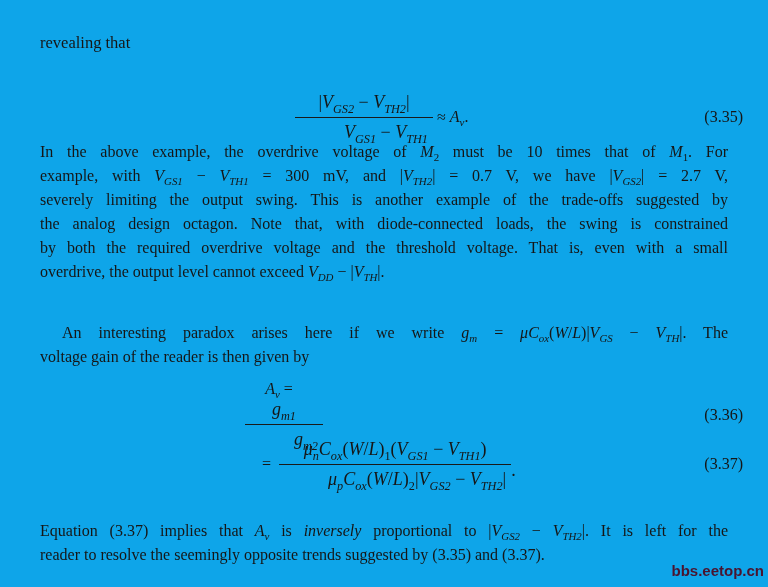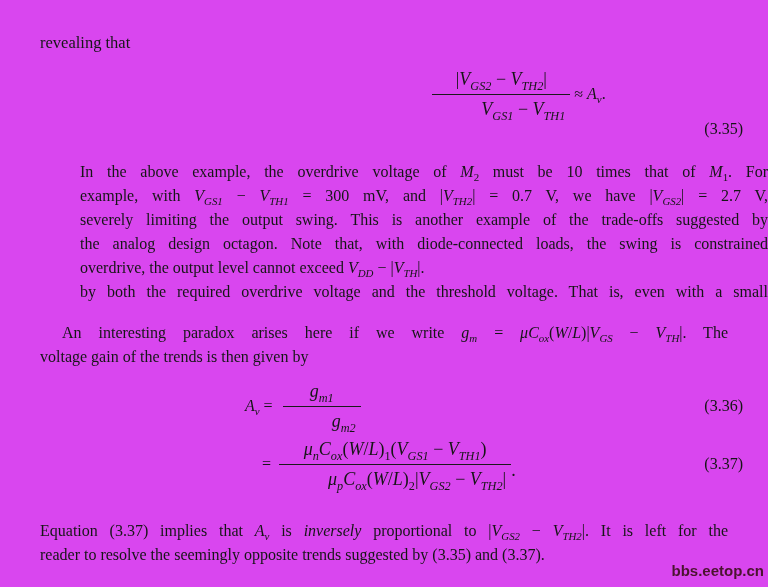--- a/index.html
+++ b/index.html
@@ -13,78 +13,78 @@
   }
   .it{font-style:italic;}
   sub{font-size:68%;line-height:0;}
 
   .intro{position:absolute;left:40px;top:31px;margin:0;font-size:16.5px;line-height:24px;}
 
   .para{position:absolute;left:40px;width:688px;font-size:16px;line-height:24px;}
   .tline{text-align:justify;text-align-last:justify;}
   .tline.last{text-align-last:left;}
   .para.indent .tline:first-child{text-indent:22px;}
-  .p1{top:160px;margin-left:40px;}
+  .p1{top:140px;}
   .p2{top:309px;margin-top:12px;}
   .p3{top:519px;}
 
   .eq-row{position:absolute;left:40px;right:25px;display:flex;align-items:center;}
   .eq-content{display:flex;align-items:center;}
-  .eq35{top:68px;flex-direction:column;}
+  .eq35{top:91px;}
   .eq36{top:380px;}
   .eq37{top:438px;}
   .eq35 .eq-content{margin-left:255px;}
-  .eq36 .eq-content{margin-left:205px;}
+  .eq36 .eq-content{margin-left:205px;flex-direction:column;}
   .eq37 .eq-content{margin-left:222px;}
 
   .frac{display:inline-block;text-align:center;font-size:18px;}
   .frac .num{display:block;padding:0 5px 3px;border-bottom:1.3px solid #1a1a1a;line-height:1.25;}
   .frac .den{display:block;padding:3px 5px 0;line-height:1.25;margin-left:44px;}
   .eqtext{font-size:16px;white-space:pre;}
   .eq36 .eqtext{margin-right:6px;}
   .eq37 .frac{margin-left:8px;}
   .eq-suffix{font-size:18px;transform:translateY(6px);}
   .eq-number{margin-left:auto;font-size:16px;}
 
   .watermark{
     position:absolute;right:4px;top:562px;
     font-family:"Liberation Sans", sans-serif;
     font-weight:bold;font-size:15px;padding-left:27px;
   }
 </style>
 </head>
 <body>
 
-<div class="page" style="background-color: #d946ef;">
+<div class="page" style="background-color: #0ea5e9;">
 
   <p class="intro">revealing that</p>
 
   <div class="eq-row eq35">
     <span class="eq-content">
       <span class="frac">
         <span class="num"><span>|</span><span class="it">V</span><sub class="it">GS2</sub><span> − </span><span class="it">V</span><sub class="it">TH2</sub><span>|</span></span>
         <span class="den"><span class="it">V</span><sub class="it">GS1</sub><span> − </span><span class="it">V</span><sub class="it">TH1</sub></span>
       </span>
       <span class="eqtext"><span> ≈ </span><span class="it">A</span><sub class="it">v</sub><span>.</span></span>
     </span>
     <span class="eq-number">(3.35)</span>
   </div>
 
   <div class="para p1">
       <div class="tline"><span>In the above example, the overdrive voltage of </span><span class="it">M</span><sub>2</sub><span> must be 10 times that of </span><span class="it">M</span><sub>1</sub><span>. For</span></div>
       <div class="tline"><span>example, with </span><span class="it">V</span><sub class="it">GS1</sub><span> − </span><span class="it">V</span><sub class="it">TH1</sub><span> = 300 mV, and |</span><span class="it">V</span><sub class="it">TH2</sub><span>| = 0.7 V, we have |</span><span class="it">V</span><sub class="it">GS2</sub><span>| = 2.7 V,</span></div>
       <div class="tline"><span>severely limiting the output swing. This is another example of the trade-offs suggested by</span></div>
       <div class="tline"><span>the analog design octagon. Note that, with diode-connected loads, the swing is constrained</span></div>
+      <div class="tline"><span>by both the required overdrive voltage and the threshold voltage. That is, even with a small</span></div>
       <div class="tline last"><span>overdrive, the output level cannot exceed </span><span class="it">V</span><sub class="it">DD</sub><span> − |</span><span class="it">V</span><sub class="it">TH</sub><span>|.</span></div>
-      <div class="tline"><span>by both the required overdrive voltage and the threshold voltage. That is, even with a small</span></div>
     </div>
 
   <div class="para p2 indent">
       <div class="tline"><span>An interesting paradox arises here if we write </span><span class="it">g</span><sub class="it">m</sub><span> = </span><span class="it">μC</span><sub class="it">ox</sub><span>(</span><span class="it">W</span><span>/</span><span class="it">L</span><span>)|</span><span class="it">V</span><sub class="it">GS</sub><span> − </span><span class="it">V</span><sub class="it">TH</sub><span>|. The</span></div>
-      <div class="tline last"><span>voltage gain of the trends is then given by</span></div>
+      <div class="tline last"><span>voltage gain of the reader is then given by</span></div>
     </div>
 
   <div class="eq-row eq36">
     <span class="eq-content">
       <span class="eqtext"><span class="it">A</span><sub class="it">v</sub><span> = </span></span>
       <span class="frac">
         <span class="num"><span class="it">g</span><sub class="it">m1</sub></span>
         <span class="den"><span class="it">g</span><sub class="it">m2</sub></span>
       </span>
     </span>

